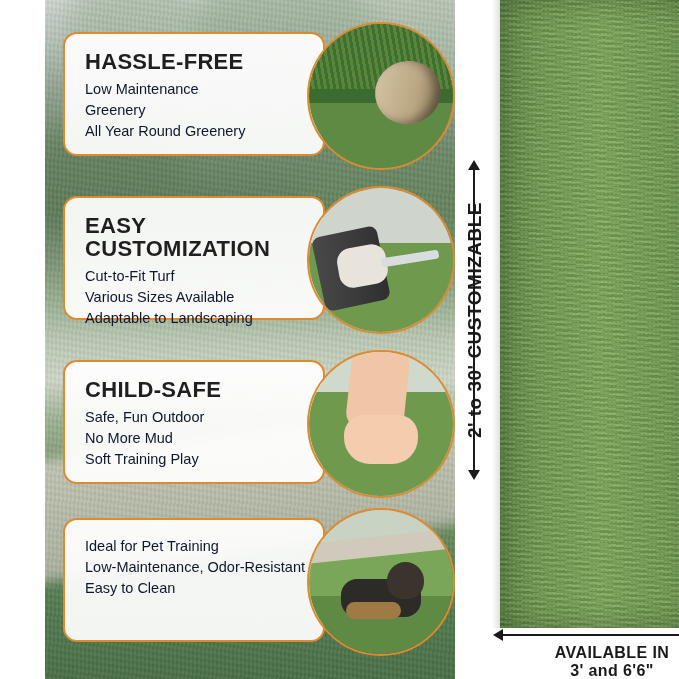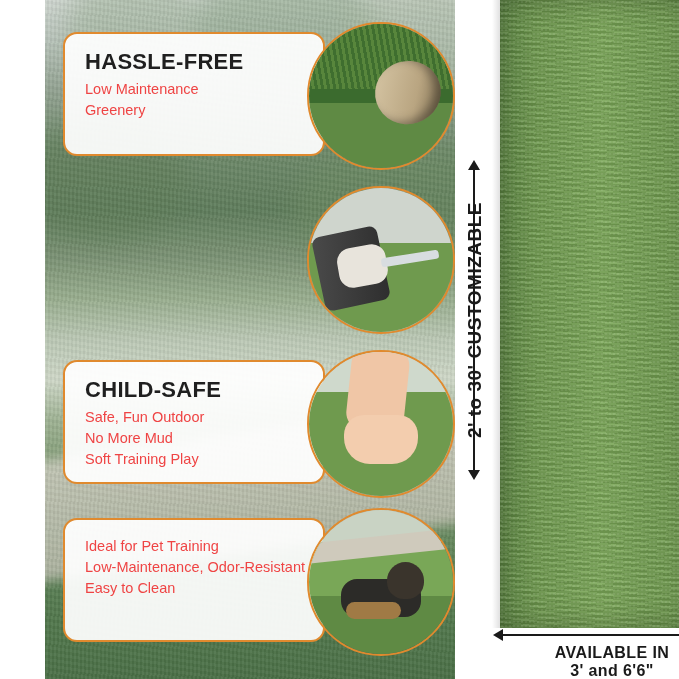--- a/index.html
+++ b/index.html
@@ -111,21 +111,21 @@
     margin: 0 0 6px 0;
     line-height: 1.05;
   }
   .card .bullets {
     margin: 0;
     padding: 0;
     list-style: none;
   }
   .card .bullets li {
     font-size: 14.5px;
-    color: #ef4444;
+    color: #0f172a;
     line-height: 1.45;
     white-space: nowrap;
   }
   .card .text-wrap {
     position: absolute;
     left: 20px;
     top: 16px;
   }
 
   
@@ -265,30 +265,41 @@
 
   <div class="turf-shadow-left"></div>
   <div class="turf-roll"></div>
 
   <div class="card" style="left:18px; top:32px; width:262px; height:124px;">
     <div class="text-wrap">
       <p class="title">HASSLE-FREE</p>
       <ul class="bullets">
         <li>Low Maintenance</li>
         <li>Greenery</li>
+        <li>All Year Round Greenery</li>
       </ul>
     </div>
   </div>
   <div class="thumb thumb-turf-roll" style="left:262px; top:22px; width:148px; height:148px;">
     <div class="inner">
       <div class="blade-top"></div>
       <div class="roll-core"></div>
     </div>
   </div>
 
+  <div class="card" style="left:18px; top:196px; width:262px; height:124px;">
+    <div class="text-wrap">
+      <p class="title">EASY CUSTOMIZATION</p>
+      <ul class="bullets">
+        <li>Cut-to-Fit Turf</li>
+        <li>Various Sizes Available</li>
+        <li>Adaptable to Landscaping</li>
+      </ul>
+    </div>
+  </div>
   <div class="thumb thumb-cutting" style="left:262px; top:186px; width:148px; height:148px;">
     <div class="inner">
       <div class="roll"></div>
       <div class="hand"></div>
       <div class="tool"></div>
     </div>
   </div>
 
   <div class="card" style="left:18px; top:360px; width:262px; height:124px;">
     <div class="text-wrap">

